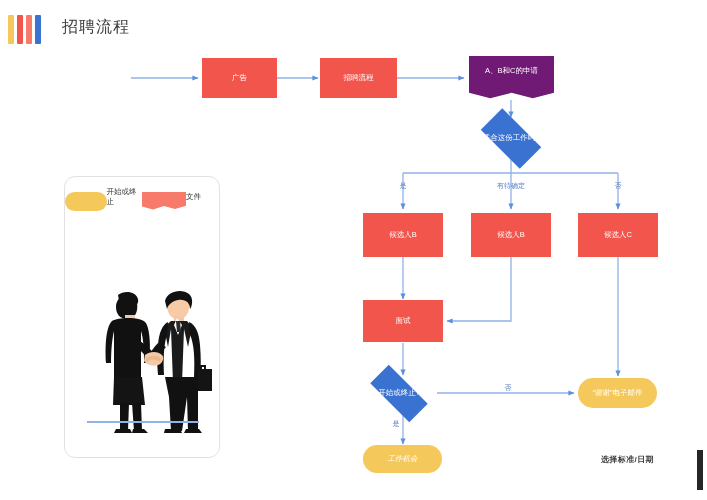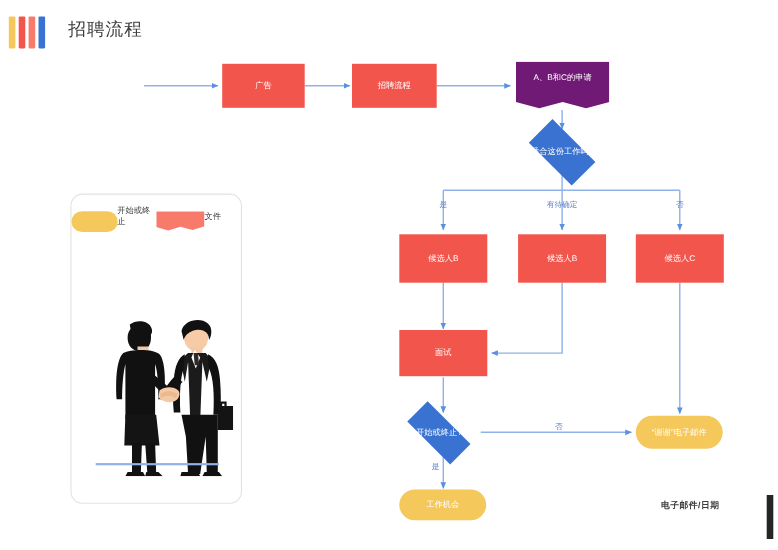--- a/index.html
+++ b/index.html
@@ -184,21 +184,21 @@
 
   <div class="node decision" style="left:360px;top:375px;width:78px;height:37px;">
     <span class="dshape"></span>
     <span class="dtext">开始或终止?</span>
   </div>
 
   <div class="node terminal" style="left:578px;top:378px;width:79px;height:30px;text-align:center;">
     <span>“谢谢”电子邮件</span>
   </div>
 
-  <div class="node terminal" style="left:363px;top:445px;width:79px;height:28px;">
+  <div class="node terminal" style="left:363px;top:445px;width:79px;height:28px;font-style:italic;">
     <span>工作机会</span>
   </div>
 
   <div class="legend-card">
     <div class="legend-grid">
       <div class="lg-row">
         <div class="lg-cell">
           <div class="lg-swatch sw-terminal"></div>
           <div class="lg-label">开始或终止</div>
         </div>
@@ -241,16 +241,16 @@
         <path d="M126,84 L140,84 L140,106 L126,106 Z" fill="#141414"></path>
         <path d="M128,80 L134,80 L134,85 L132,85 L132,82 L130,82 L130,85 L128,85 Z" fill="#141414"></path>
 
         <path d="M73,70 C78,66 86,66 90,70 C93,73 90,79 86,80 C80,82 74,79 72,76 Z" fill="#f3c9a6"></path>
         <path d="M74,73 C79,70 85,70 89,73 L88,77 C83,74 78,74 74,77 Z" fill="#e9b98f"></path>
       </svg>
       <div class="illus-rule"></div>
     </div>
   </div>
 
-  <div class="footer">电子邮件/日期</div>
+  <div class="footer">选择标准/日期</div>
   <div class="edge-strip"></div>
 
 </div>
 
 </body></html>

